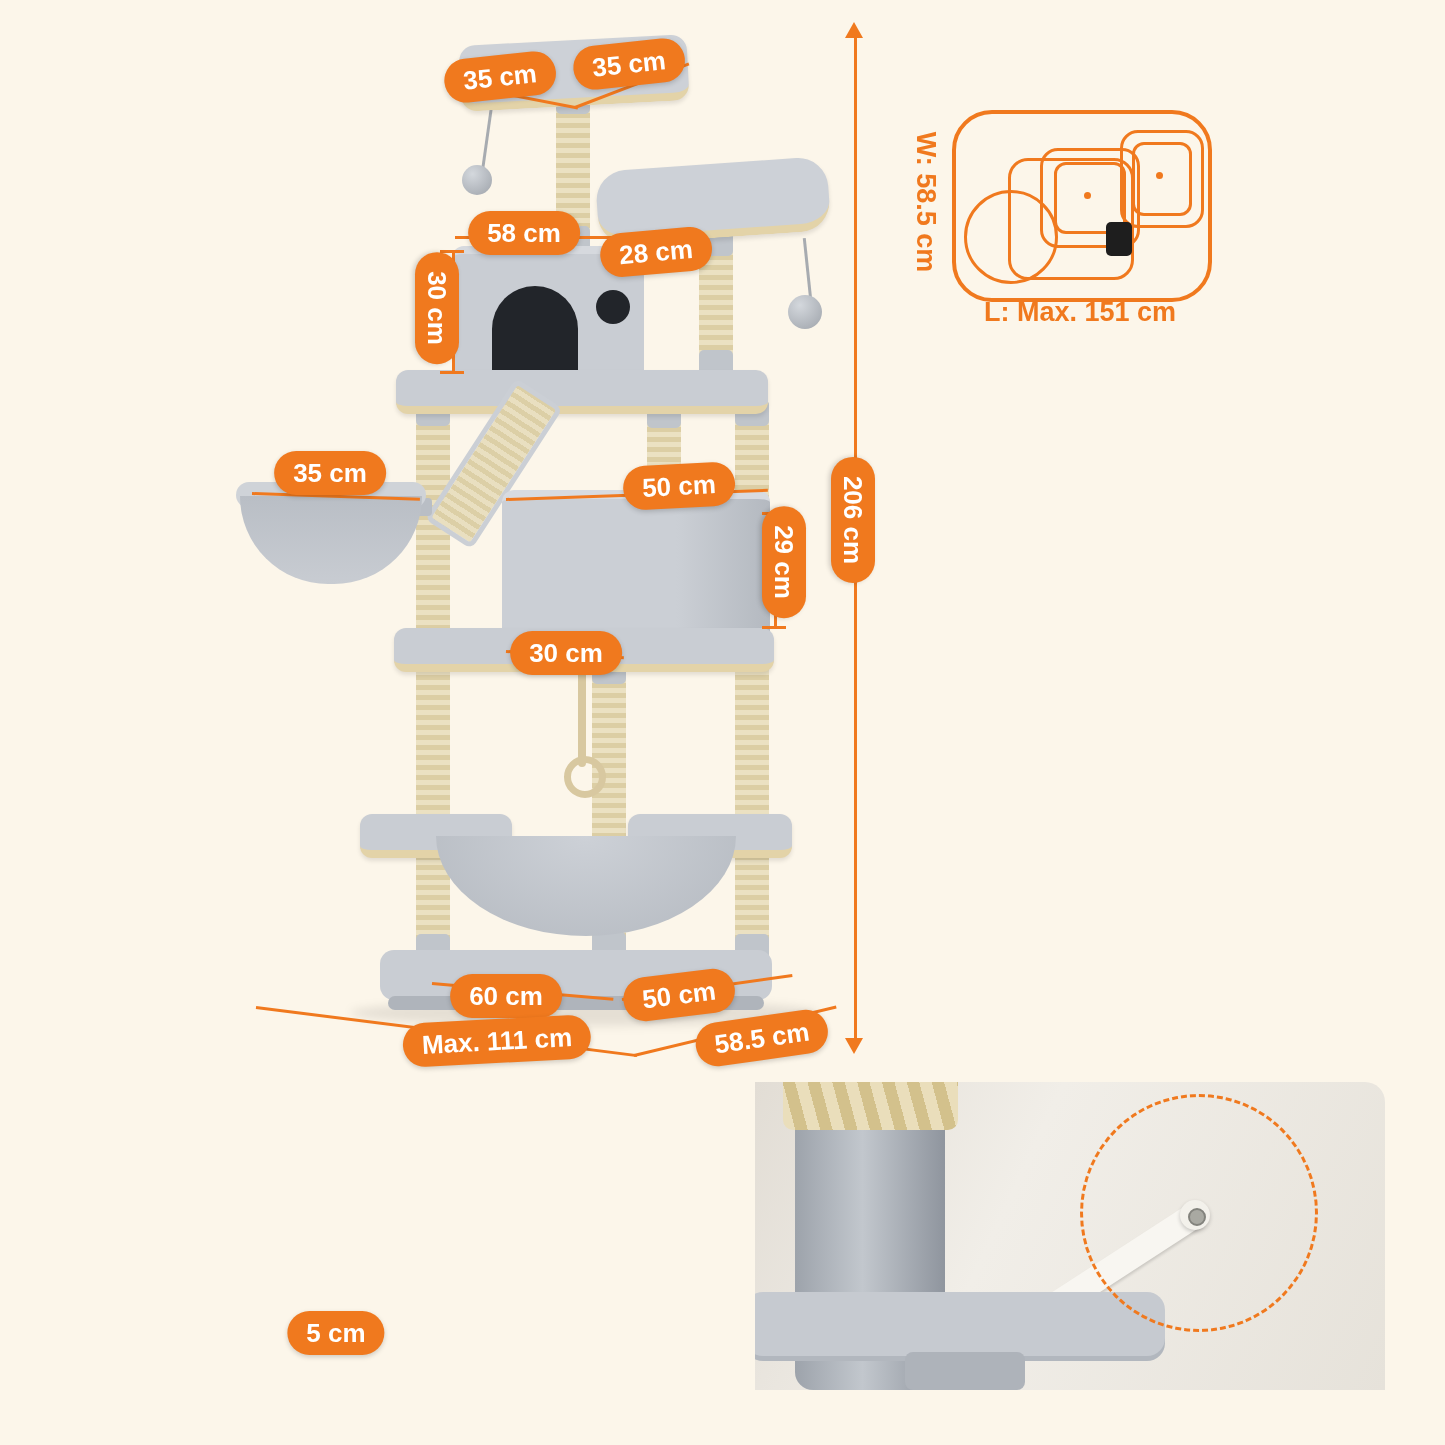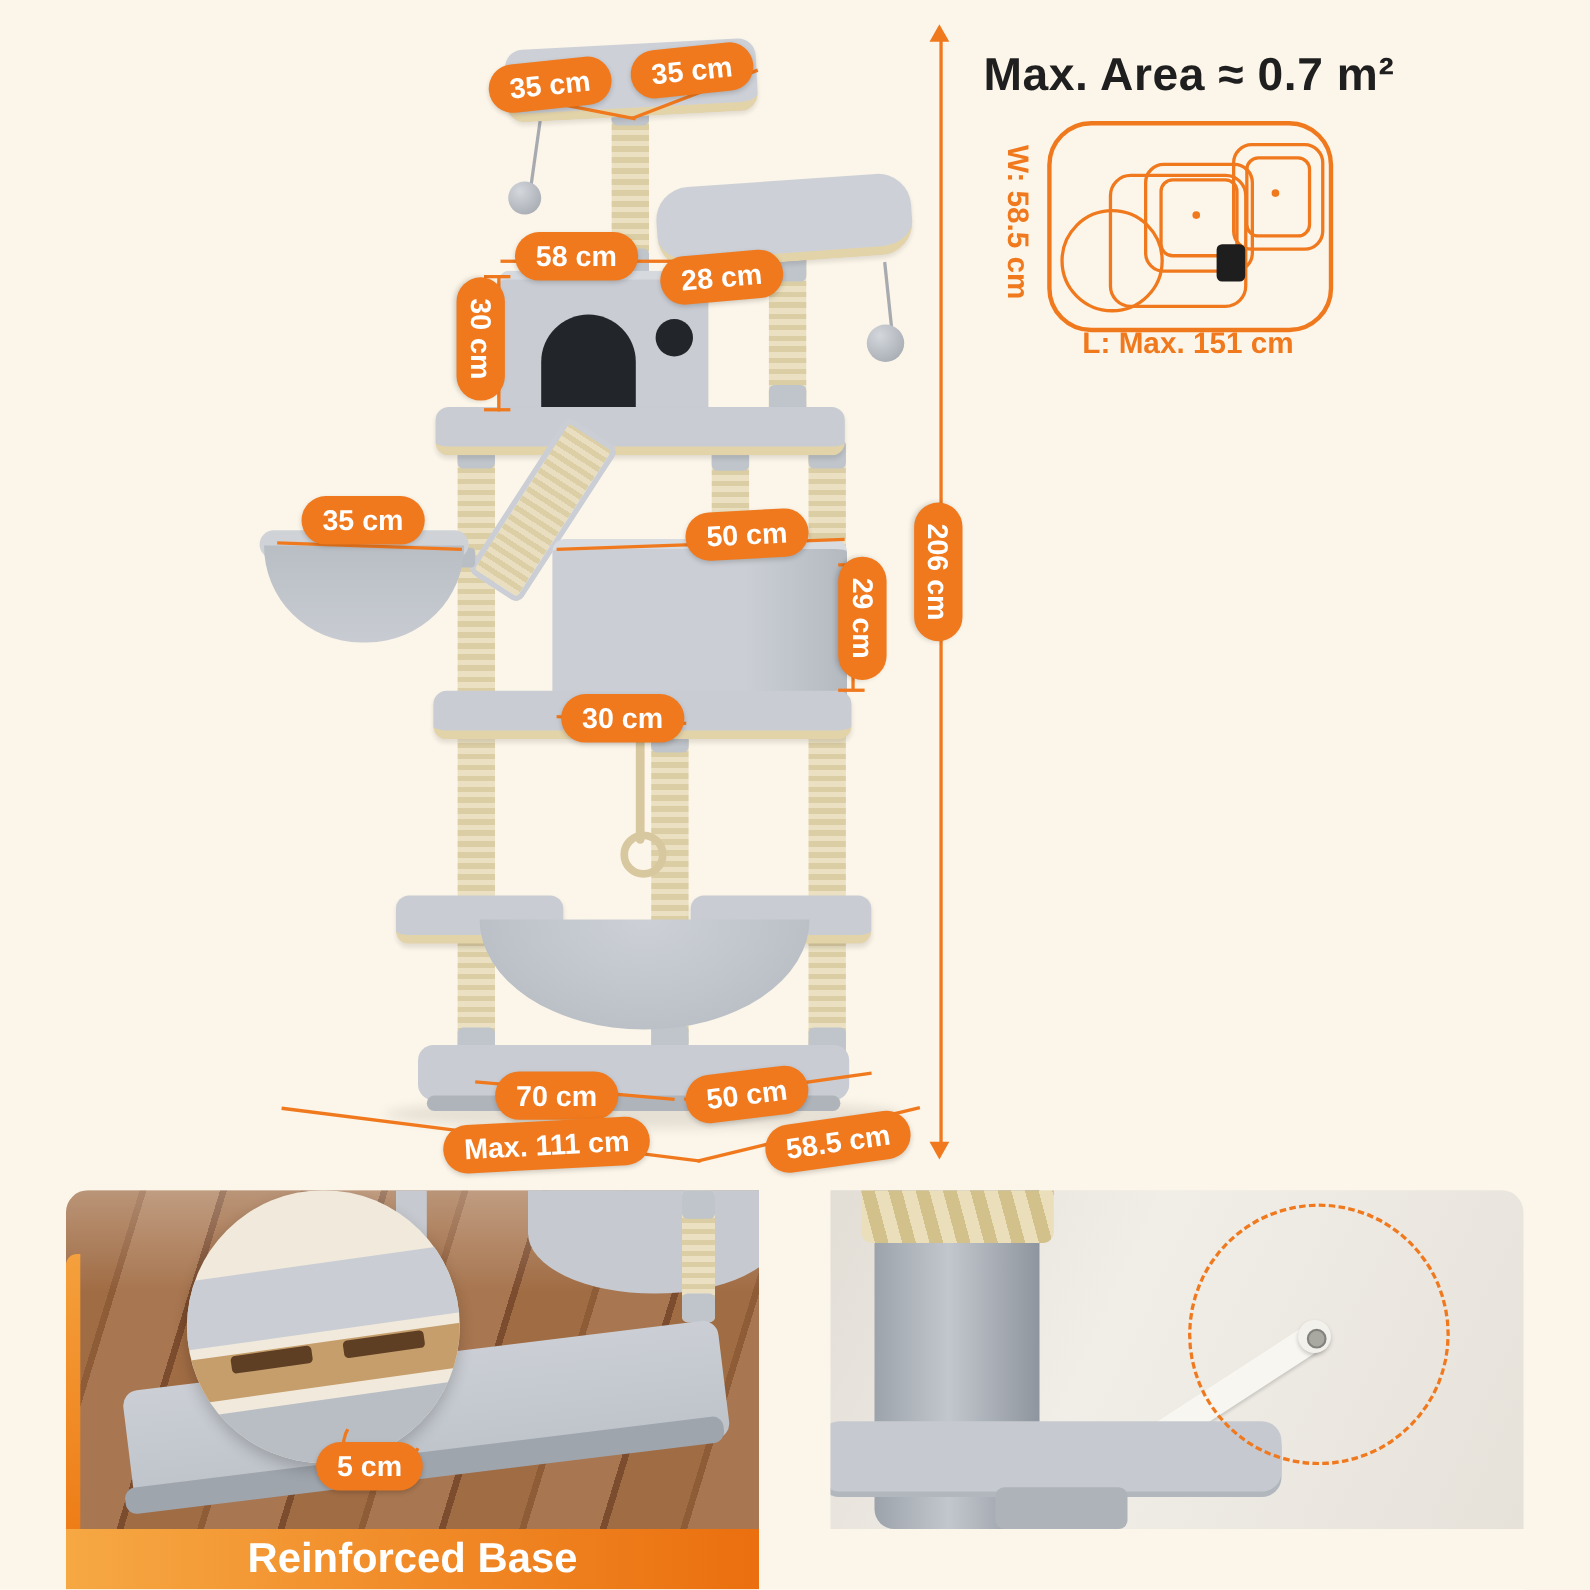--- a/index.html
+++ b/index.html
@@ -126,74 +126,46 @@
   <div class="abs" style="left:0;top:0;width:1445px;height:1445px;z-index:60;pointer-events:none;">
     <div class="pill" style="left:500px;top:77px;--r:-6deg;">35 cm</div>
     <div class="pill" style="left:629px;top:64px;--r:-6deg;">35 cm</div>
     <div class="pill" style="left:524px;top:233px;">58 cm</div>
     <div class="pill" style="left:656px;top:252px;--r:-5deg;">28 cm</div>
     <div class="pill" style="left:437px;top:308px;--r:90deg;">30 cm</div>
     <div class="pill" style="left:330px;top:473px;">35 cm</div>
     <div class="pill" style="left:679px;top:486px;--r:-3deg;">50 cm</div>
     <div class="pill" style="left:784px;top:562px;--r:90deg;">29 cm</div>
     <div class="pill" style="left:566px;top:653px;">30 cm</div>
-    <div class="pill" style="left:506px;top:996px;">70 cm</div>
+    <div class="pill" style="left:506px;top:996px;">60 cm</div>
     <div class="pill" style="left:679px;top:995px;--r:-7deg;">50 cm</div>
     <div class="pill" style="left:497px;top:1041px;--r:-3deg;">Max. 111 cm</div>
     <div class="pill" style="left:762px;top:1038px;--r:-8deg;">58.5 cm</div>
     <div class="pill" style="left:853px;top:520px;--r:90deg;">206 cm</div>
     <div class="pill" style="left:336px;top:1333px;">5 cm</div>
   </div>
 
   <div class="abs" style="left:880px;top:30px;width:420px;height:320px;">
-    <div class="area-title" style="left:14px;top:14px;">Max. Area ≈ 0.7 m²</div>
 
     <div class="outline" style="left:72px;top:80px;width:252px;height:184px;border-width:4px;border-radius:40px;">
       <div class="outline" style="left:8px;top:76px;width:88px;height:88px;border-radius:50%;"></div>
       <div class="outline" style="left:52px;top:44px;width:120px;height:116px;border-radius:20px;"></div>
       <div class="outline" style="left:84px;top:34px;width:94px;height:94px;border-radius:18px;"></div>
       <div class="outline" style="left:98px;top:48px;width:66px;height:66px;border-radius:12px;"></div>
       <div class="abs" style="left:128px;top:78px;width:7px;height:7px;background:#F0791E;border-radius:50%;"></div>
       <div class="outline" style="left:164px;top:16px;width:78px;height:92px;border-radius:18px;"></div>
       <div class="outline" style="left:176px;top:28px;width:54px;height:68px;border-radius:12px;"></div>
       <div class="abs" style="left:200px;top:58px;width:7px;height:7px;background:#F0791E;border-radius:50%;"></div>
       <div class="abs" style="left:150px;top:108px;width:26px;height:34px;background:#1E1E1E;border-radius:5px;"></div>
     </div>
 
     <div class="olabel" style="left:45px;top:172px;--r:90deg;">W: 58.5 cm</div>
     <div class="olabel" style="left:200px;top:282px;">L: Max. 151 cm</div>
   </div>
 
-  <div class="panel" style="left:60px;top:1082px;">
-    <div class="photo" style="border-radius:20px 0 0 0;
-                background:linear-gradient(180deg,rgba(255,255,255,.28),rgba(255,255,255,0) 30%),
-                repeating-linear-gradient(107deg,#A06C44 0 64px,#8F5C38 64px 70px,#A87650 70px 134px,#7C4C2E 134px 140px);">
-
-      <div class="abs" style="left:420px;top:-16px;width:230px;height:110px;background:#C6CAD0;border-radius:0 0 55% 55%;"></div>
-      <div class="post" style="left:560px;top:0;width:30px;height:120px;"></div>
-      <div class="abs" style="left:300px;top:0;width:28px;height:70px;background:#C6CAD0;border-radius:0 0 8px 8px;"></div>
-
-      <div class="abs" style="left:55px;top:150px;width:545px;height:108px;background:linear-gradient(#CBCFD5,#BDC2C9);border-radius:14px;transform:rotate(-7deg);"></div>
-      <div class="abs" style="left:52px;top:238px;width:548px;height:24px;background:#9FA5AD;border-radius:10px;transform:rotate(-7deg);"></div>
-
-      <div class="abs" style="left:110px;top:0;width:248px;height:248px;border-radius:50%;background:#F1EADC;overflow:hidden;box-shadow:0 6px 14px rgba(0,0,0,.20);">
-        <div class="abs" style="left:-12px;top:66px;width:274px;height:62px;background:#CACED4;border-radius:10px;transform:rotate(-8deg);"></div>
-        <div class="abs" style="left:-12px;top:138px;width:274px;height:40px;background:#C59E6C;transform:rotate(-8deg);"></div>
-        <div class="abs" style="left:40px;top:146px;width:74px;height:16px;background:#5F3F24;border-radius:4px;transform:rotate(-8deg);"></div>
-        <div class="abs" style="left:142px;top:132px;width:74px;height:16px;background:#5F3F24;border-radius:4px;transform:rotate(-8deg);"></div>
-        <div class="abs" style="left:-12px;top:190px;width:284px;height:70px;background:#B9BEC5;transform:rotate(-8deg);"></div>
-      </div>
-
-      <div class="abs" style="left:250px;top:196px;width:70px;height:54px;border:3px solid transparent;border-bottom-color:#F0791E;border-left-color:#F0791E;border-radius:50%;transform:rotate(-20deg);"></div>
-      <div class="abs" style="left:312px;top:238px;width:9px;height:9px;background:#F0791E;border-radius:50%;"></div>
-
-      <div class="abs" style="left:0;top:58px;width:13px;bottom:0;background:linear-gradient(#F4A03C,#EE7D17);border-radius:10px 0 0 0;"></div>
-    </div>
-    <div class="caption">Reinforced Base</div>
-  </div>
 
   <div class="panel" style="left:755px;top:1082px;">
     <div class="photo" style="border-radius:0 20px 0 0;background:linear-gradient(115deg,#E2DDD5 0%,#F1EEE8 40%,#E6E2DA 100%);">
       <div class="abs" style="left:40px;top:0;width:150px;height:308px;background:linear-gradient(90deg,#9DA3AB,#C2C7CD 45%,#8F959E);border-radius:0 0 18px 18px;"></div>
       <div class="abs" style="left:28px;top:0;width:175px;height:48px;background:repeating-linear-gradient(75deg,#EADEBB 0 12px,#D3C18C 12px 24px);border-radius:0 0 10px 10px;"></div>
       <div class="abs" style="left:255px;top:240px;width:222px;height:26px;background:#F8F6F1;box-shadow:0 2px 3px rgba(0,0,0,.15);transform:rotate(-33deg);transform-origin:0 50%;"></div>
       <div class="abs" style="left:-10px;top:210px;width:420px;height:64px;background:#C6CAD0;border-radius:18px;box-shadow:0 5px 0 #B2B7BE;"></div>
       <div class="abs" style="left:150px;top:270px;width:120px;height:38px;background:#AEB3BA;border-radius:8px;"></div>
       <div class="abs" style="left:425px;top:118px;width:30px;height:30px;background:#F3F1EB;border-radius:50%;box-shadow:0 2px 4px rgba(0,0,0,.2);"></div>
       <div class="abs" style="left:433px;top:126px;width:14px;height:14px;background:#A9A9A2;border:2px solid #83837D;border-radius:50%;"></div>

